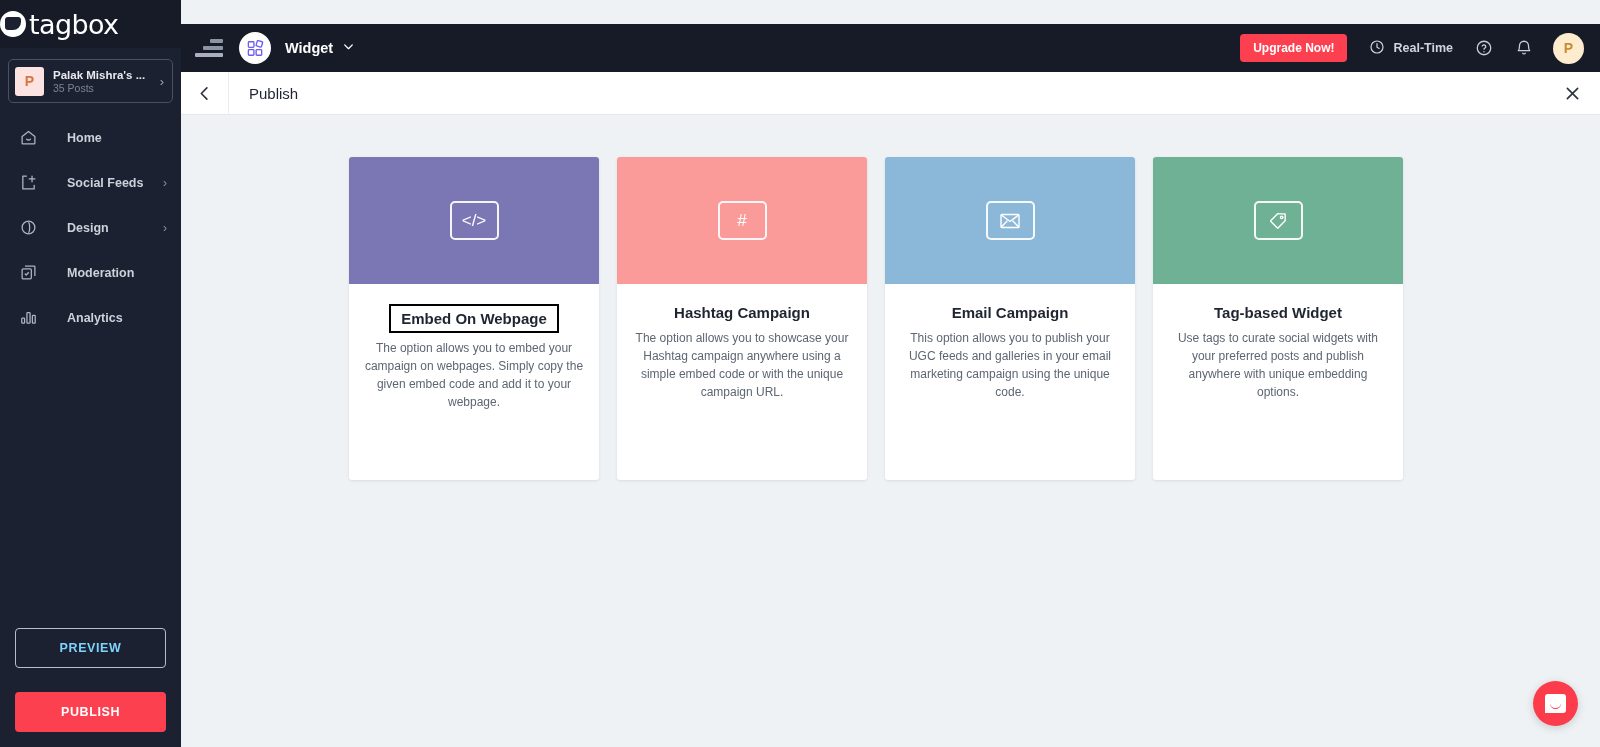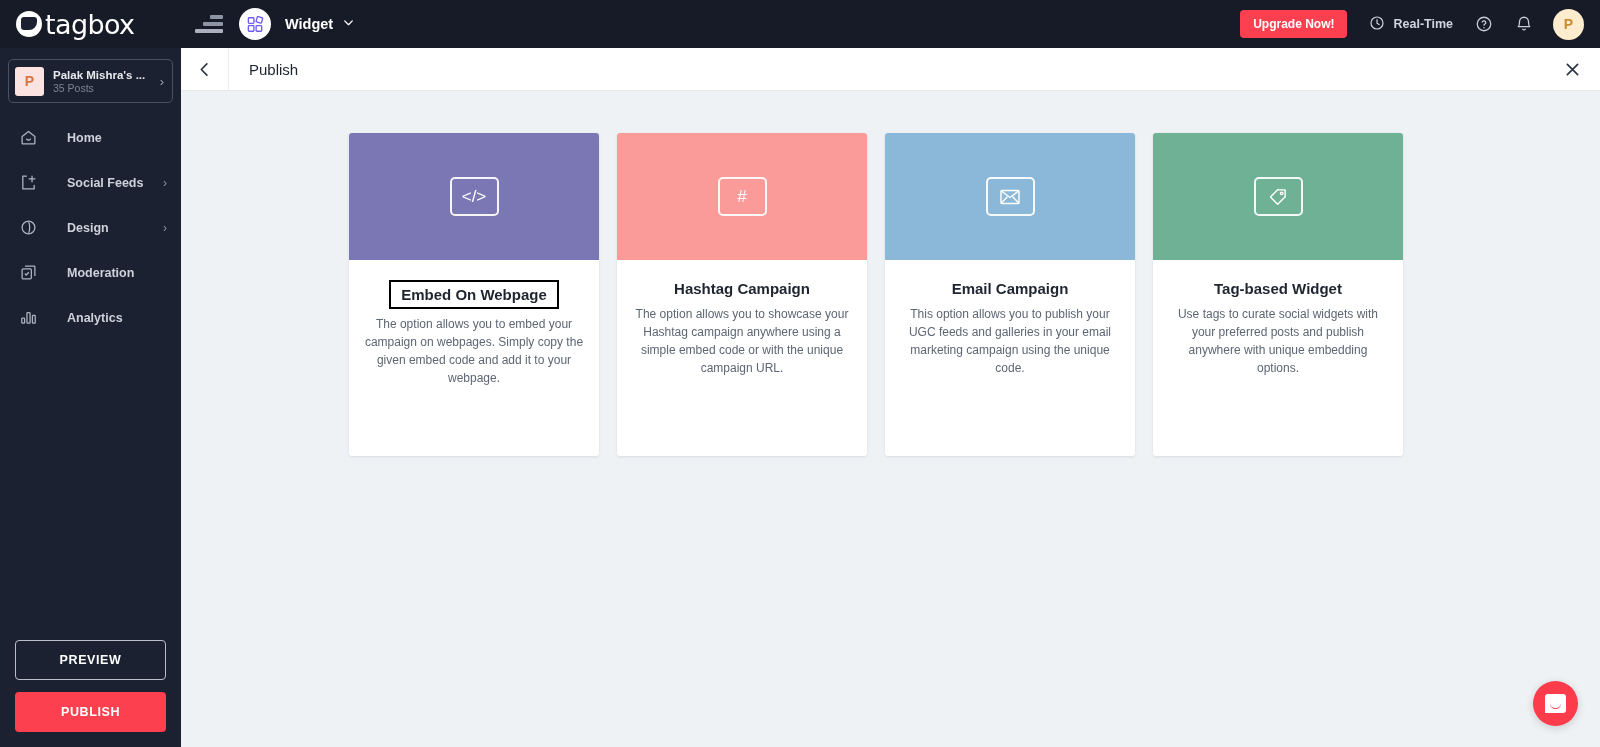--- a/index.html
+++ b/index.html
@@ -14,21 +14,21 @@
   
   .sidebar {
     width: 181px; height: 747px;
     background: #1b2130;
     display: flex; flex-direction: column;
     flex: 0 0 181px;
     position: relative; z-index: 5;
   }
   .logo-area {
     height: 48px; display: flex; align-items: center;
-    padding-left: 16px; background: #161b27;
+    padding-left: 0; background: #161b27;
   }
   .logo-mark {
     width: 26px; height: 26px; border-radius: 50%;
     background: #fff; position: relative; flex: 0 0 26px;
   }
   .logo-mark::after {
     content: ""; position: absolute; left: 5px; top: 6px;
     width: 16px; height: 13px; border-radius: 3px 3px 8px 3px;
     background: #1b2130;
   }
@@ -73,36 +73,36 @@
   .nav-label {
     margin-left: 13px; font-size: 12.5px; font-weight: 700;
     color: #ccd1da; flex: 1; padding-left: 16px;
   }
   .nav-chev { color: #8a90a0; font-size: 12px; }
 
   .side-actions { padding: 0 15px 15px 15px; }
   .btn-preview {
     height: 40px; width: 100%;
     border: 1.5px solid #b9bec9; border-radius: 4px;
-    background: transparent; color: #ffffff;
+    background: transparent; color: #7dd3fc;
     font-size: 12.5px; font-weight: 700; letter-spacing: .6px;
-    cursor: pointer; margin-bottom: 12px;
+    cursor: pointer; margin-bottom: 24px;
     font-family: "Liberation Sans", sans-serif;
   }
   .btn-publish {
     height: 40px; width: 100%;
     border: none; border-radius: 4px;
     background: #fc4050; color: #fff;
     font-size: 12.5px; font-weight: 700; letter-spacing: .6px;
     cursor: pointer;
     font-family: "Liberation Sans", sans-serif;
   }
 
   
-  .right { flex: 1; display: flex; flex-direction: column; min-width: 0; }
+  .right { flex: 1; display: flex; flex-direction: column; min-width: 0; margin-top: 24px; }
 
   .topbar {
     height: 48px; background: #161b27;
     display: flex; align-items: center; padding: 0 16px 0 14px;
     flex: 0 0 48px;
   }
   .stack-icon {
     width: 28px; height: 22px; display: flex; flex-direction: column;
     justify-content: center; align-items: flex-end; gap: 3px;
     cursor: pointer; margin-right: 16px;

